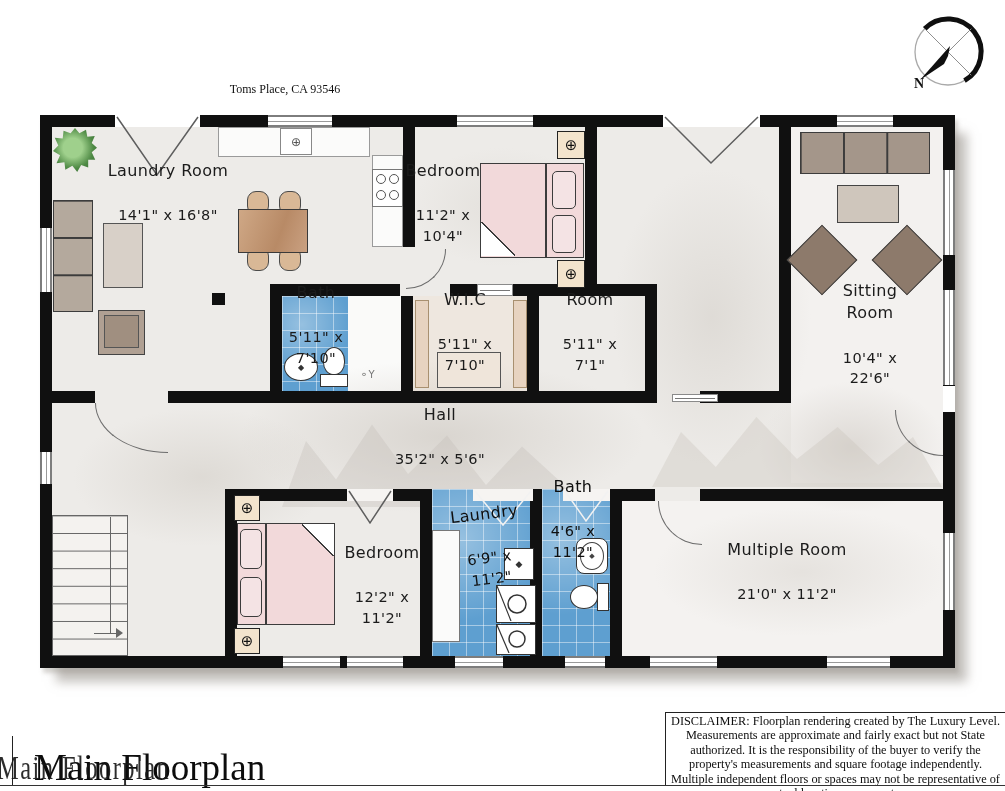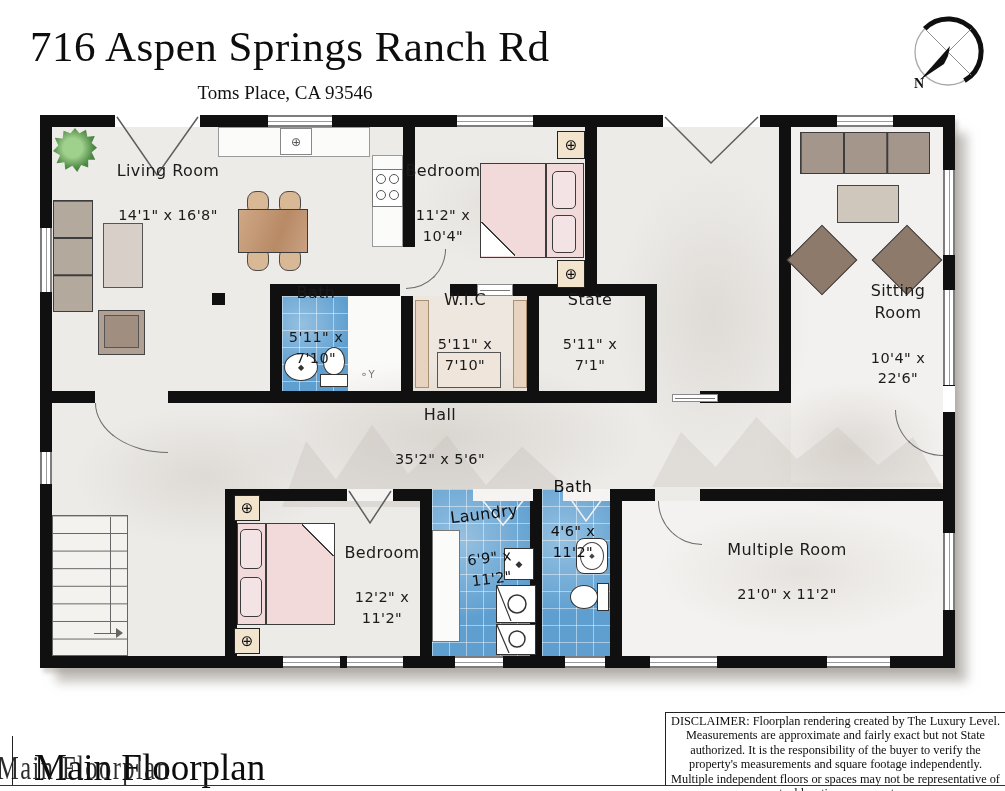--- a/index.html
+++ b/index.html
@@ -2,21 +2,21 @@
 <html><head>
 <meta charset="utf-8">
 <style>
   html,body{margin:0;padding:0;background:#fff;}
   .page{position:relative;width:1005px;height:791px;background:#ffffff;overflow:hidden;
         font-family:"DejaVu Sans",sans-serif;}
   
   .title{position:absolute;left:30px;top:22px;font-family:"Liberation Serif",serif;
          font-size:43px;font-weight:400;color:#0d0d0d;letter-spacing:.5px;}
   .subtitle{position:absolute;left:120px;top:82px;width:330px;text-align:center;
-         font-family:"Liberation Serif",serif;font-size:19px;color:#111;}
+         font-family:"Liberation Serif",serif;font-size:12px;color:#111;}
   .compass{position:absolute;left:898px;top:10px;width:96px;height:96px;}
   .compass .nlab{position:absolute;left:16px;top:66px;font-family:"Liberation Serif",serif;
          font-size:14px;font-weight:bold;color:#111;}
   
   .plan{position:absolute;left:40px;top:115px;width:915px;height:553px;box-sizing:border-box;
         border:12px solid #101010;background:#edebe8;
         box-shadow:14px 16px 10px -2px rgba(148,142,135,.55),3px 5px 4px rgba(148,142,135,.35);}
   .wall{position:absolute;background:#101010;}
   .floor{position:absolute;}
   .wc{position:absolute;pointer-events:none;}
@@ -59,21 +59,20 @@
   .disclaimer{position:absolute;left:665px;top:712px;width:340px;height:73px;box-sizing:border-box;
           border-left:1.5px solid #222;border-top:1.5px solid #222;
           font-family:"Liberation Serif",serif;font-size:12.3px;line-height:14.4px;
           color:#0d0d0d;text-align:center;padding:1px 3px;}
 </style>
 </head>
 <body>
 
 <div class="page">
 
-  <div class="title">716 Aspen Springs Ranch Rd</div>
   <div class="subtitle">Toms Place, CA 93546</div>
   <div class="compass">
     <svg width="96" height="96" viewBox="0 0 96 96">
       <circle cx="50" cy="42" r="33" fill="none" stroke="#a9a9a9" stroke-width="1.3"></circle>
       <path d="M 26.7 18.7 A 33 33 0 1 1 66.5 70.6" fill="none" stroke="#0f0f0f" stroke-width="5"></path>
       <line x1="26.7" y1="18.7" x2="73.3" y2="65.3" stroke="#8f8f8f" stroke-width="1"></line>
       <line x1="73.3" y1="18.7" x2="26.7" y2="65.3" stroke="#8f8f8f" stroke-width="1"></line>
       <polygon points="52,36 22,70 46,54 50,46" fill="#0f0f0f"></polygon>
     </svg>
     <span class="nlab">N</span>
@@ -244,44 +243,44 @@
         </svg>
     </div>
 
     <div class="furn" style="left:524px;top:411px;width:32px;height:36px;border-radius:8px;background:#fff;border-color:#333;display:flex;align-items:center;justify-content:center;">
       <span style="width:22px;height:26px;border:1.2px solid #444;border-radius:50%;display:flex;align-items:center;justify-content:center;font-size:7px;color:#444;">◆</span>
     </div>
     <div class="furn" style="left:518px;top:458px;width:28px;height:24px;border-radius:50%;background:#fff;border-color:#333;"></div>
     <div class="furn" style="left:545px;top:456px;width:12px;height:28px;background:#fff;border-color:#333;"></div>
 
     <div class="rlabel" style="left:116px;top:66px;">
-      <span class="rname">Living Room</span>
+      <span class="rname">Laundry Room</span>
       <span class="rdims">14'1" x 16'8"</span>
     </div>
     <div class="rlabel" style="left:391px;top:76px;">
       <span class="rname">Bedroom</span>
       <span class="rdims">11'2" x
 10'4"</span>
     </div>
-    <div class="rlabel" style="left:846px;top:207px;">
+    <div class="rlabel" style="left:818px;top:207px;">
       <span class="rname">Sitting Room</span>
       <span class="rdims">10'4" x 22'6"</span>
     </div>
     <div class="rlabel" style="left:264px;top:198px;">
       <span class="rname">Bath</span>
       <span class="rdims">5'11" x
 7'10"</span>
     </div>
     <div class="rlabel" style="left:413px;top:205px;">
       <span class="rname">W.I.C</span>
       <span class="rdims">5'11" x
 7'10"</span>
     </div>
     <div class="rlabel" style="left:538px;top:205px;">
-      <span class="rname">State</span>
+      <span class="rname">Room</span>
       <span class="rdims">5'11" x
 7'1"</span>
     </div>
     <div class="rlabel" style="left:388px;top:310px;">
       <span class="rname">Hall</span>
       <span class="rdims">35'2" x 5'6"</span>
     </div>
     <div class="rlabel" style="left:330px;top:458px;">
       <span class="rname">Bedroom</span>
       <span class="rdims">12'2" x

